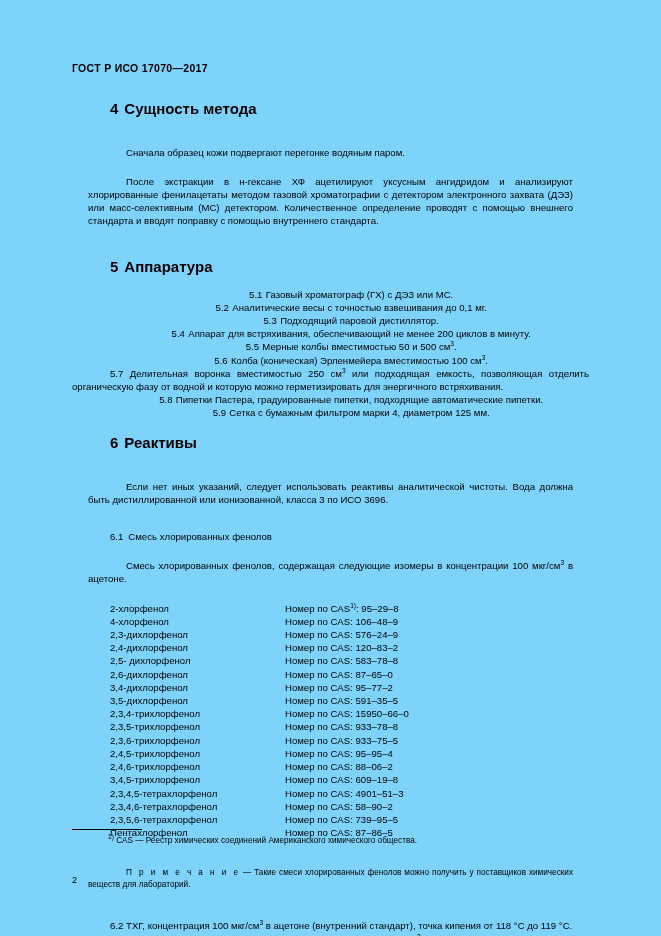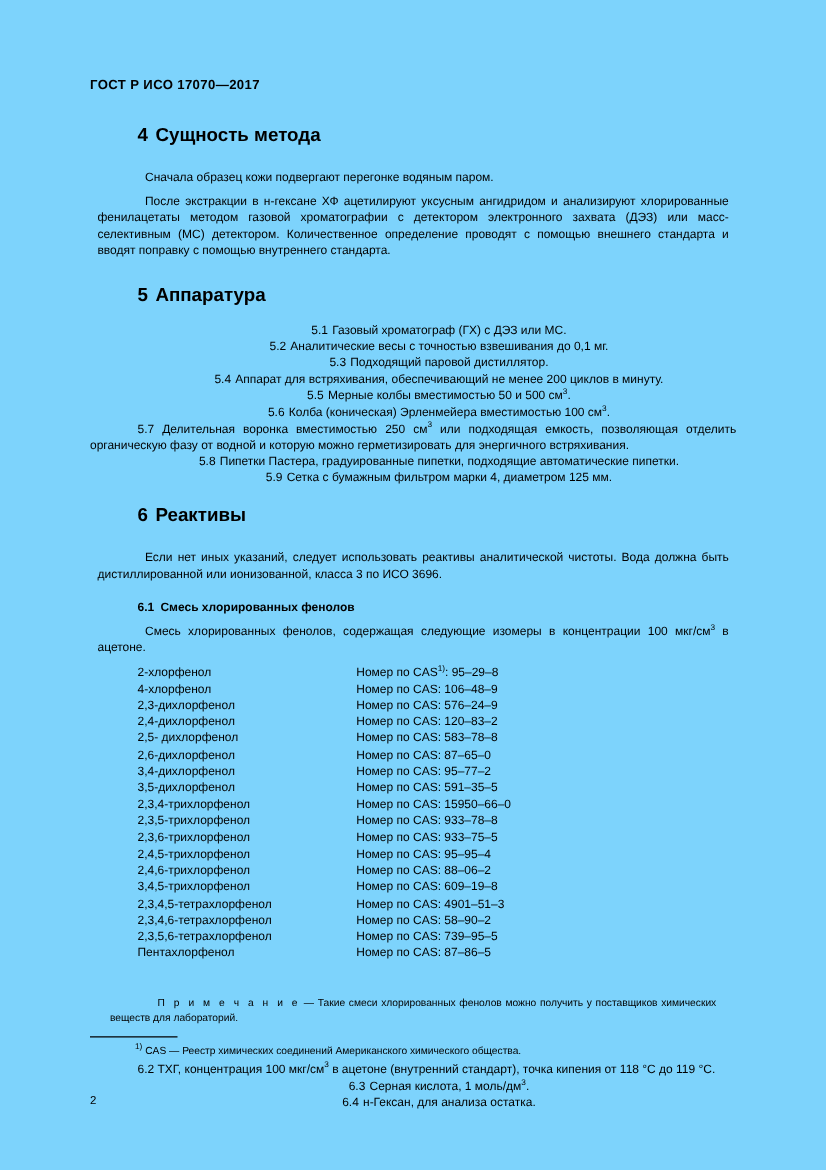--- a/index.html
+++ b/index.html
@@ -46,21 +46,21 @@
     margin-right: 6px;
   }
   .sp-after-head { height: 25px; }
   .sp-sm { height: 12px; }
   .sp-xs { height: 8px; }
   .sp-para { height: 14px; }
   .body-text {
     font-size: 9.6px;
     line-height: 13.2px;
     text-align: justify;
-    margin: 6px;
+    margin: 16px;
     hyphens: none;
   }
   .indent { text-indent: 38px; }
   .clause-line {
     font-size: 9.6px;
     line-height: 13.2px;
     margin: 0;
     padding-left: 38px;
     text-align: center;
     white-space: nowrap;
@@ -71,21 +71,21 @@
   }
   .clause-wrap {
     font-size: 9.6px;
     line-height: 13.2px;
     margin: 0;
     text-align: justify;
     text-indent: 38px;
   }
   .sub-title {
     font-size: 9.6px;
-    font-weight: bold;
+    font-weight: normal;
     margin: 0;
     line-height: 13.2px;
     padding-left: 38px;
   }
   .sub-title .cnum { margin-right: 5px; }
   sup {
     font-size: 6.6px;
     vertical-align: super;
     line-height: 0;
   }

